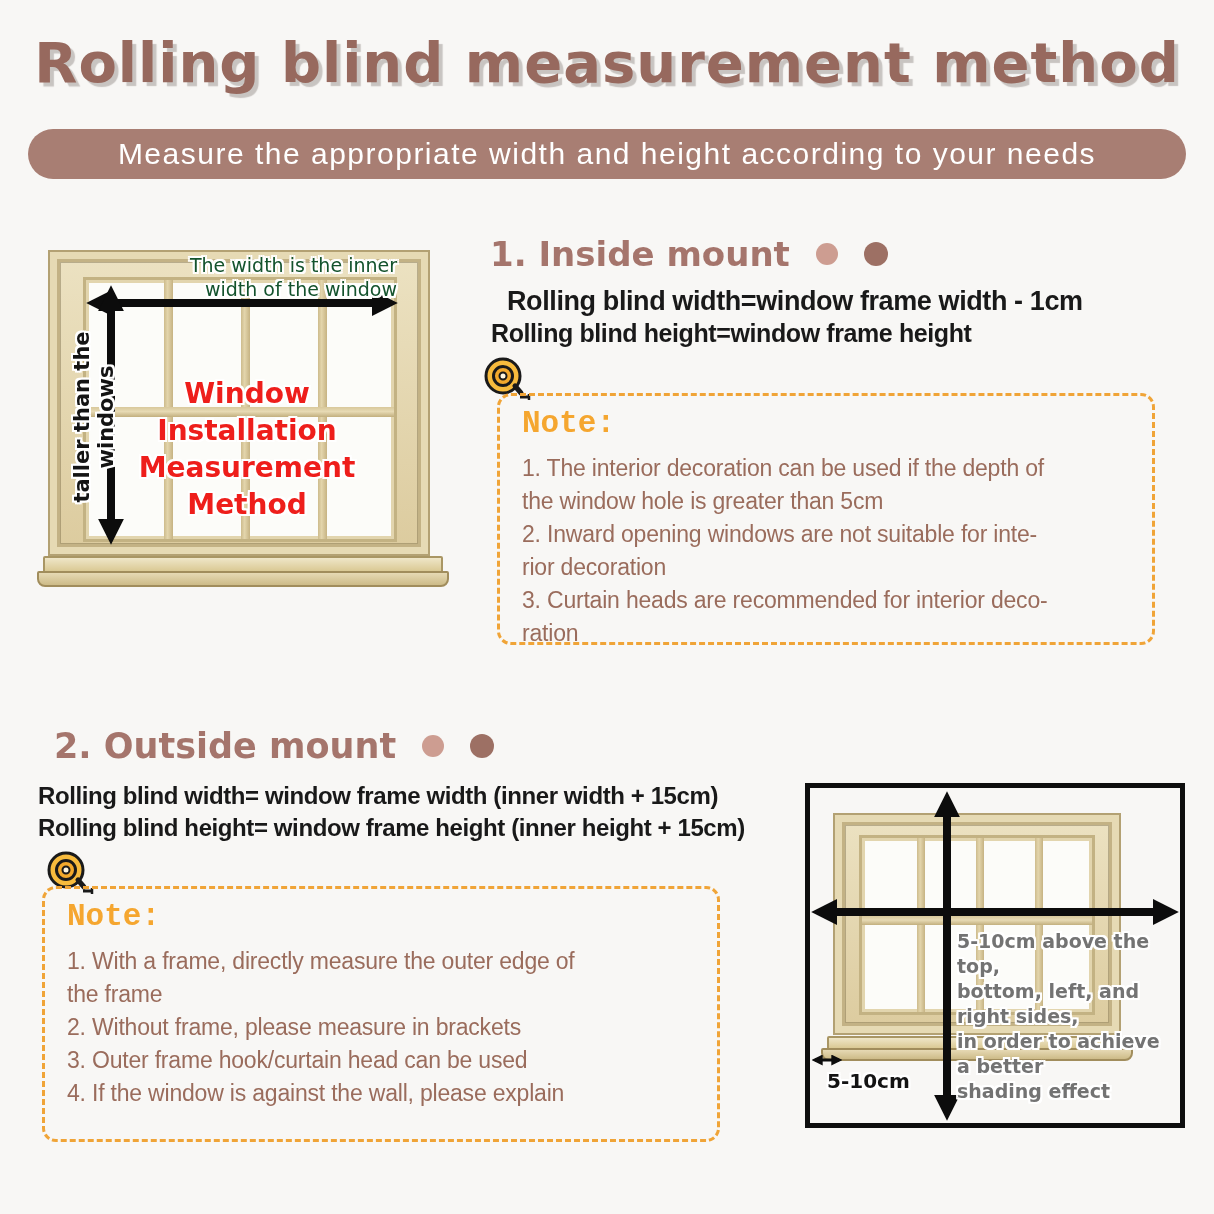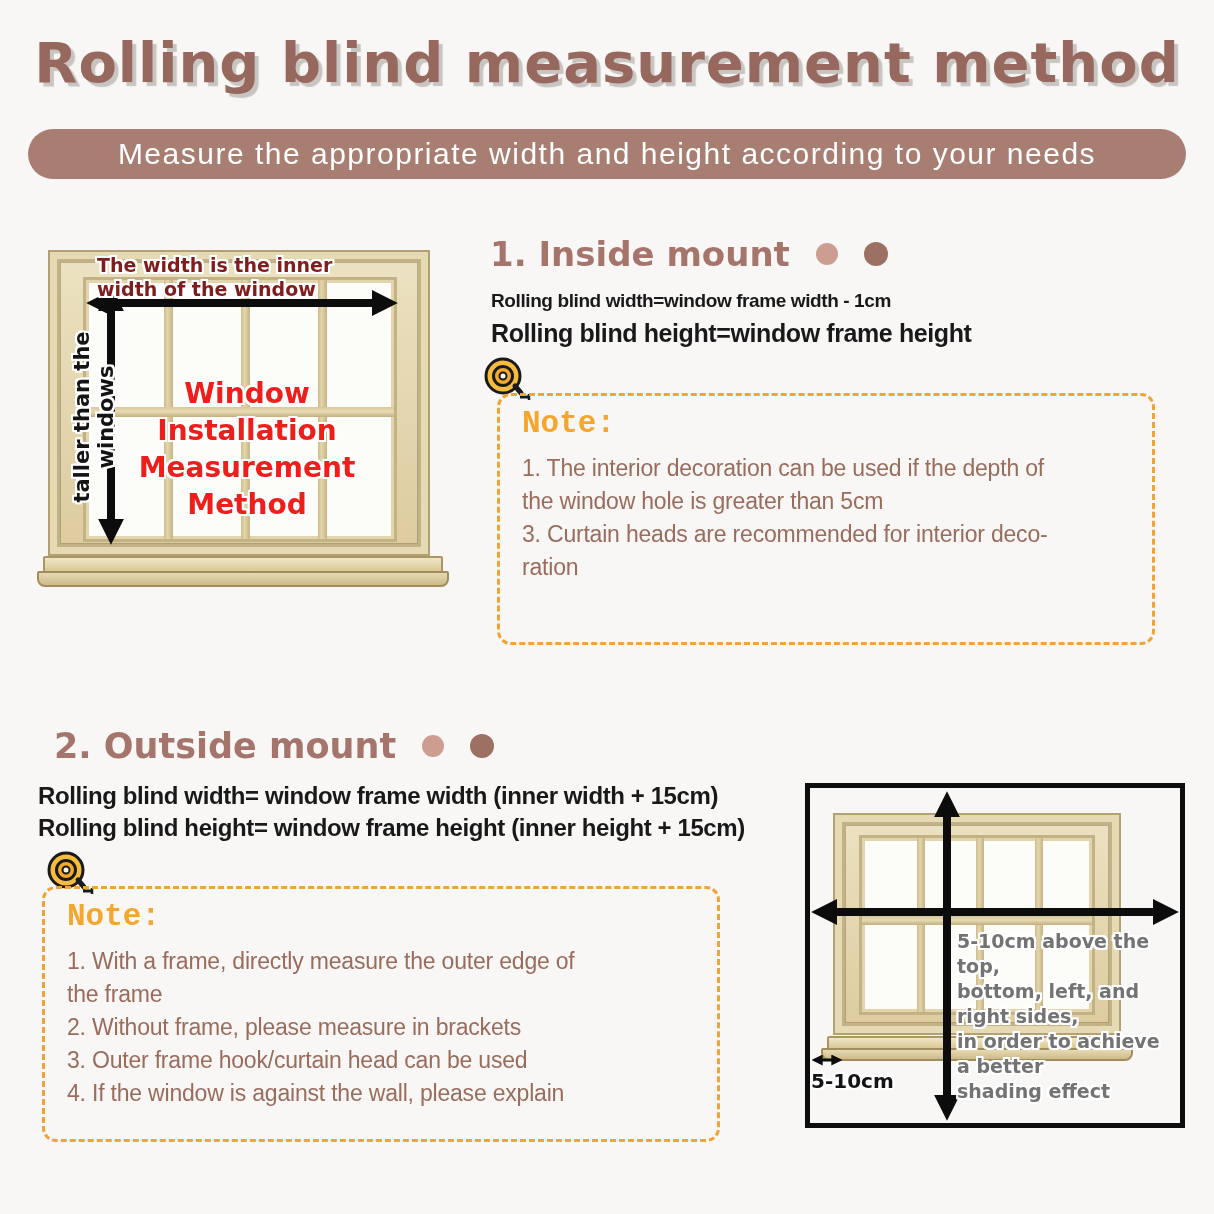--- a/index.html
+++ b/index.html
@@ -84,43 +84,43 @@
     position:absolute; background:linear-gradient(180deg,#efe6c8,#dac994);
     border:2px solid #a99664; border-radius:2px;
   }
   .sill-lip {
     position:absolute; background:linear-gradient(180deg,#e6d9b4,#cdbb88);
     border:2px solid #a18d5c; border-radius:2px 2px 8px 8px;
   }
   .diagram svg.arrows { position:absolute; inset:0; pointer-events:none; }
 
   .label-top {
-    position:absolute; text-align:left; white-space:pre-line;
-    font-family:"DejaVu Sans", sans-serif; font-weight:700;
-    font-size:19px; line-height:24px; color:#7f1d1d; z-index:5;
+    position:absolute; text-align:right; white-space:pre-line;
+    font-family:"DejaVu Sans", sans-serif; font-weight:400;
+    font-size:19px; line-height:24px; color:#14532d; z-index:5;
   }
   .label-side {
     position:absolute; transform:rotate(-90deg);
     font-family:"DejaVu Sans", sans-serif; font-weight:800;
     font-size:21px; color:#141414; text-align:center; z-index:5;
   }
   .label-center {
     position:absolute; text-align:center; white-space:pre-line;
     font-family:"DejaVu Sans", sans-serif; font-weight:800;
     font-size:28px; line-height:37px; color:#ee1e1b; z-index:5;
   }
   .black-rect { position:absolute; inset:0; border:5px solid #0e0e0e; }
   .label-margin {
     position:absolute; white-space:pre-line; text-align:left;
     font-family:"DejaVu Sans", sans-serif; font-weight:800;
     font-size:19px; line-height:25px; color:#737373; z-index:5;
   }
   .label-gap {
     position:absolute; font-family:"DejaVu Sans", sans-serif; font-weight:800;
-    font-size:20px; color:#141414; z-index:5;
+    font-size:20px; color:#141414; z-index:5;padding-left:16px;
   }
 </style>
 </head>
 <body>
 
 <svg width="0" height="0" style="position:absolute">
   <defs>
     <marker id="ah" viewBox="0 0 10 10" refX="7" refY="5" markerWidth="26" markerHeight="26" markerUnits="userSpaceOnUse" orient="auto-start-reverse">
       <path d="M0,0 L10,5 L0,10 z" fill="#0c0c0c"></path>
     </marker>
@@ -161,38 +161,40 @@
 Measurement Method</div>
   </div>
 
   <div class="sec-heading" style="left:490px; top:234px;">
     <span class="txt">1. Inside mount</span>
     <span class="dot dot-light"></span>
     <span class="dot dot-dark"></span>
   </div>
 
   <div class="formulas" style="left:491px; top:285px;">
-    <div class="f-line" style="font-size:19px;">Rolling blind width=window frame width - 1cm</div>
+    <div class="f-line" style="font-size:27px;margin-left:16px;">Rolling blind width=window frame width - 1cm</div>
     <div class="f-line" style="font-size:25px;">Rolling blind height=window frame height</div>
   </div>
 
   <svg class="tape-icon" style="left:481px; top:354px;" viewBox="0 0 52 50">
     <circle cx="22" cy="22" r="17" fill="#f7bb3d" stroke="#1a1a1a" stroke-width="3"></circle>
     <circle cx="22" cy="22" r="9.5" fill="#f3a92c" stroke="#1a1a1a" stroke-width="3"></circle>
     <circle cx="22" cy="22" r="3.5" fill="#fff7e0" stroke="#1a1a1a" stroke-width="2"></circle>
     <path d="M34 32 l6 7" stroke="#1a1a1a" stroke-width="5" stroke-linecap="round"></path>
     <path d="M39 43 h9" stroke="#1a1a1a" stroke-width="3"></path>
     <path d="M48 40 v6" stroke="#1a1a1a" stroke-width="2.5"></path>
   </svg>
 
   <div class="note-box" style="left:497px; top:393px; width:658px; height:252px;">
     <div class="note-title">Note:</div>
     <div class="note-items">
       <div class="note-item">1. The interior decoration can be used if the depth of
 the window hole is greater than 5cm</div>
+      <div class="note-item">2. Inward opening windows are not suitable for inte-
+rior decoration</div>
       <div class="note-item">3. Curtain heads are recommended for interior deco-
 ration</div>
     </div>
   </div>
 
   <div class="sec-heading" style="left:38px; top:726px;">
     <span class="txt" style="font-size:35px;margin-left:16px;">2. Outside mount</span>
     <span class="dot dot-light"></span>
     <span class="dot dot-dark"></span>
   </div>

